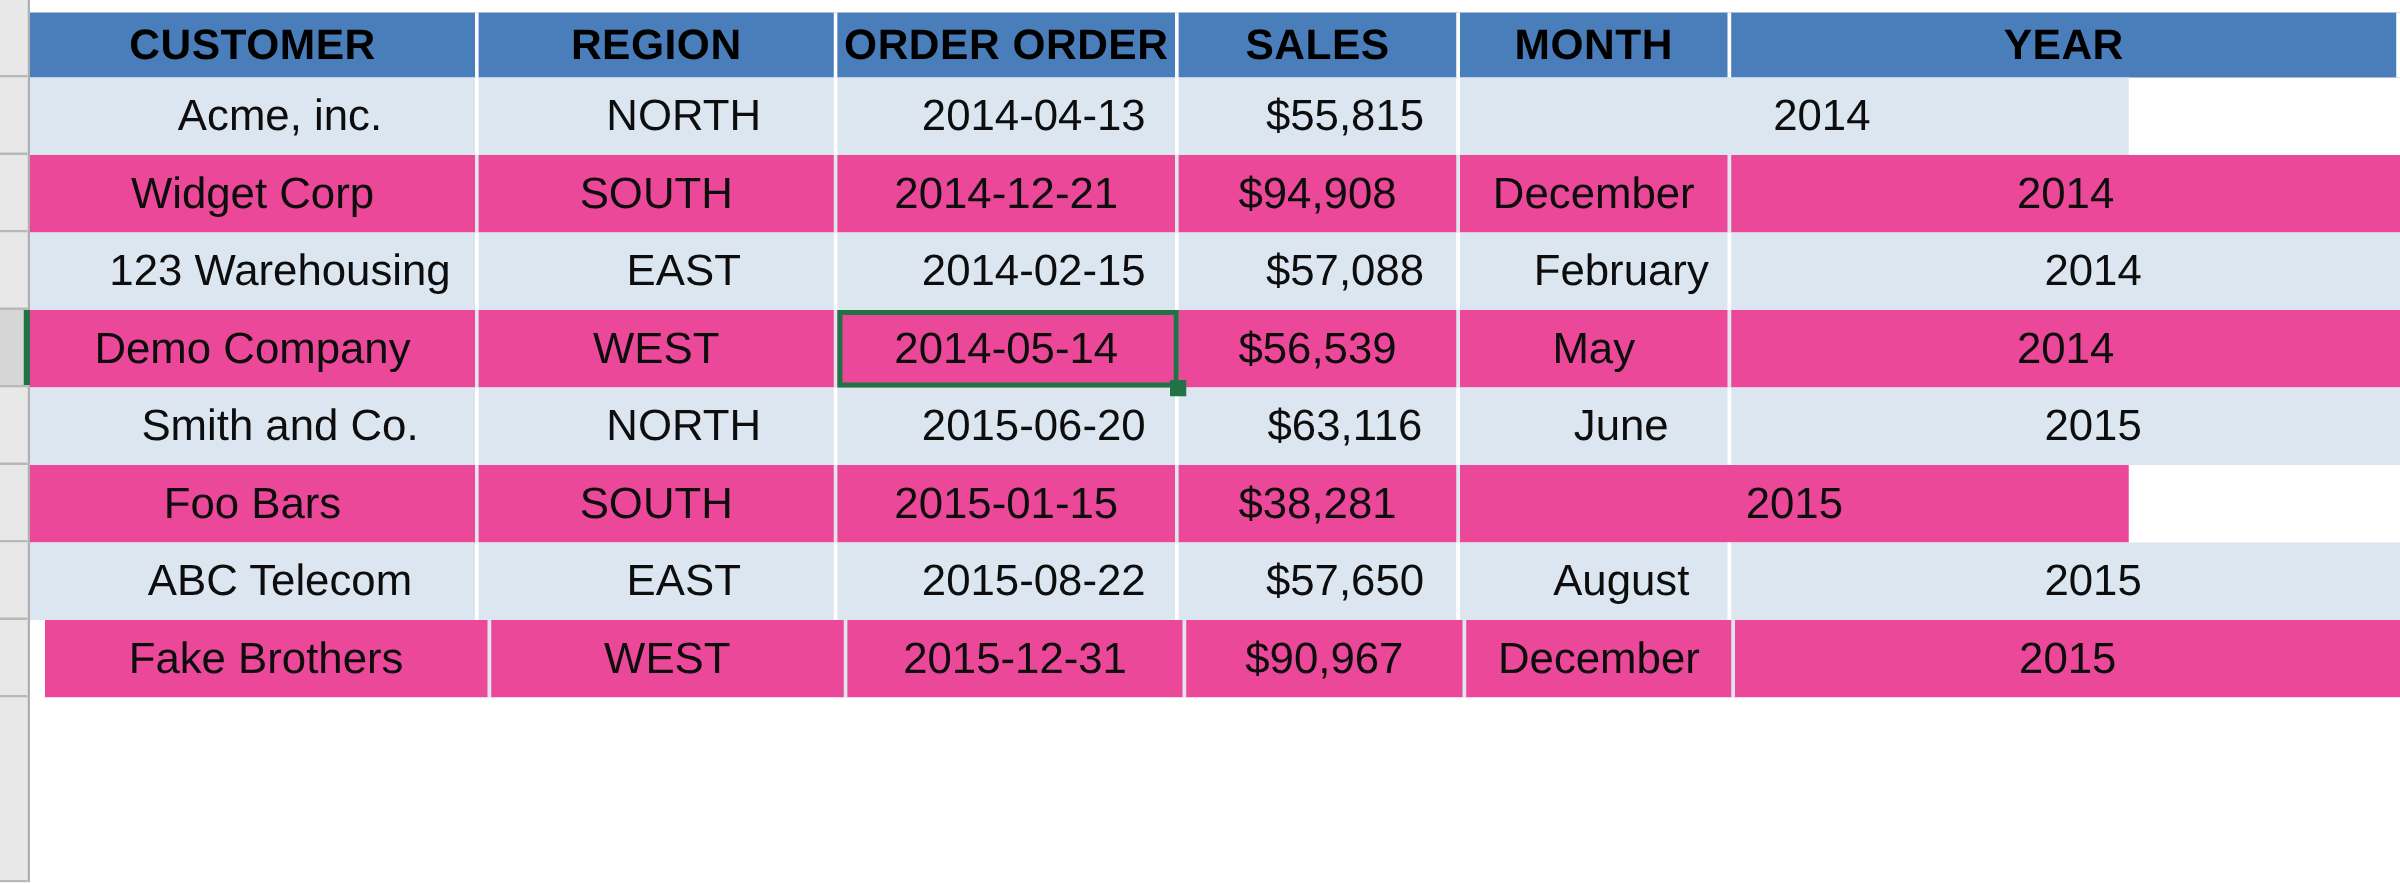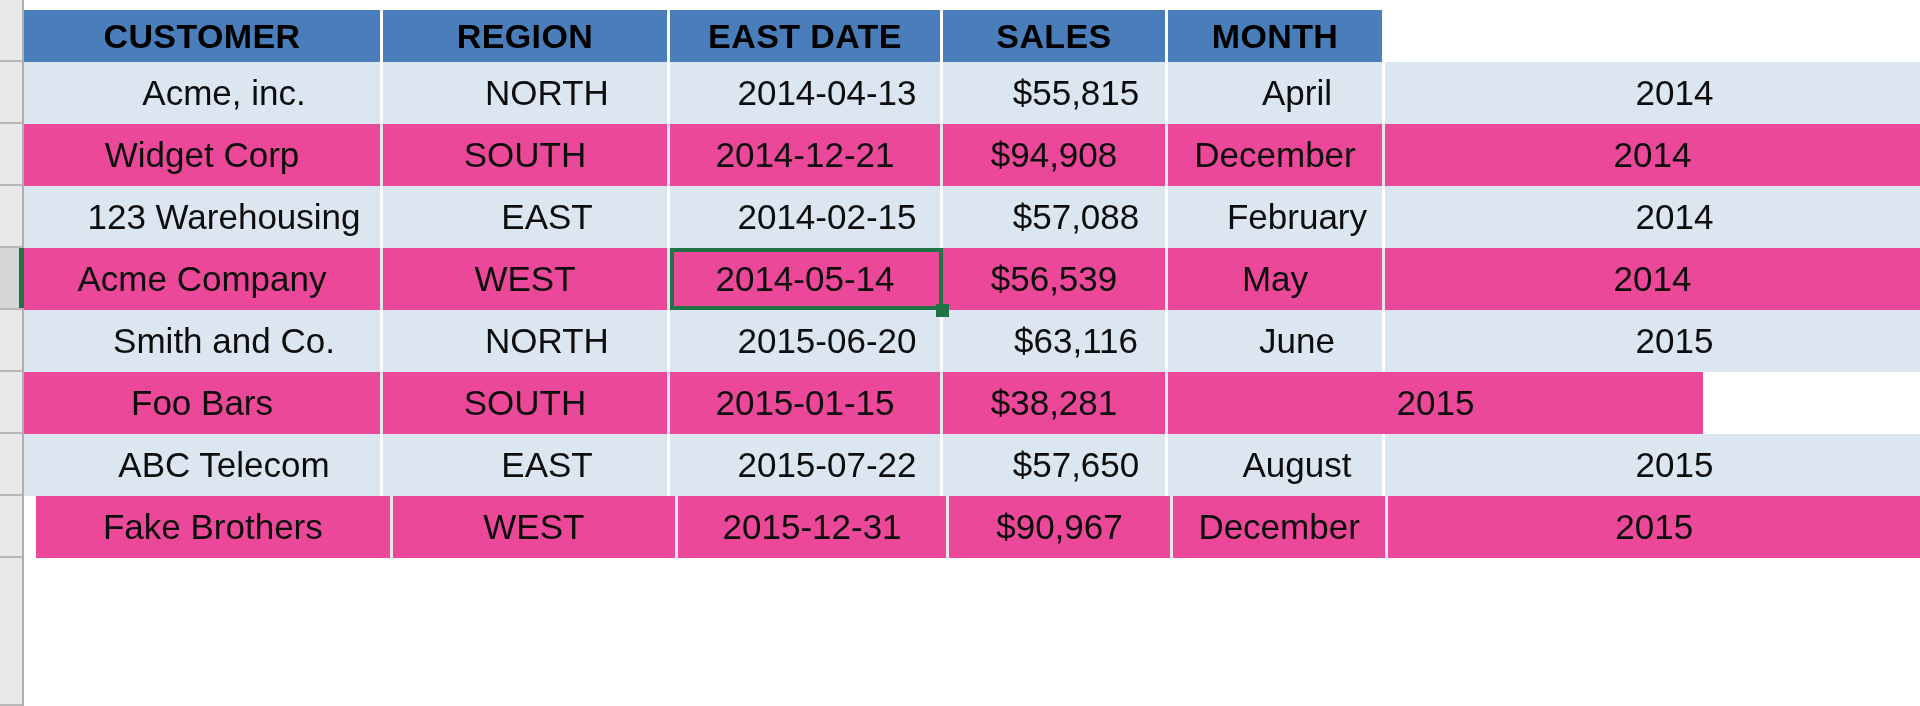--- a/index.html
+++ b/index.html
@@ -150,50 +150,50 @@
       <div class="gutter-cell" style="top: 372px; height: 62px;"></div>
       <div class="gutter-cell" style="top: 434px; height: 62px;"></div>
       <div class="gutter-cell" style="top: 496px; height: 62px;"></div>
       <div class="gutter-cell" style="top: 558px; height: 148px;"></div>
     </div>
 
   <div class="grid" id="grid">
       <div class="row header" style="top: 10px; height: 52px;">
         <div class="cell c0">CUSTOMER</div>
         <div class="cell c1">REGION</div>
-        <div class="cell c2">EAST DATE</div>
+        <div class="cell c2">ORDER ORDER</div>
         <div class="cell c3">SALES</div>
         <div class="cell c4">MONTH</div>
+        <div class="cell c5">YEAR</div>
       </div>
       <div class="row band" style="top: 62px; height: 62px;">
         <div class="cell c0">Acme, inc.</div>
         <div class="cell c1">NORTH</div>
         <div class="cell c2">2014-04-13</div>
         <div class="cell c3">$55,815</div>
-        <div class="cell c4">April</div>
         <div class="cell c5">2014</div>
       </div>
       <div class="row plain" style="top: 124px; height: 62px;">
         <div class="cell c0">Widget Corp</div>
         <div class="cell c1">SOUTH</div>
         <div class="cell c2">2014-12-21</div>
         <div class="cell c3">$94,908</div>
         <div class="cell c4">December</div>
         <div class="cell c5">2014</div>
       </div>
       <div class="row band" style="top: 186px; height: 62px;">
         <div class="cell c0">123 Warehousing</div>
         <div class="cell c1">EAST</div>
         <div class="cell c2">2014-02-15</div>
         <div class="cell c3">$57,088</div>
         <div class="cell c4">February</div>
         <div class="cell c5">2014</div>
       </div>
       <div class="row plain" style="top: 248px; height: 62px;">
-        <div class="cell c0">Acme Company</div>
+        <div class="cell c0">Demo Company</div>
         <div class="cell c1">WEST</div>
         <div class="cell c2">2014-05-14</div>
         <div class="cell c3">$56,539</div>
         <div class="cell c4">May</div>
         <div class="cell c5">2014</div>
       </div>
       <div class="row band" style="top: 310px; height: 62px;">
         <div class="cell c0">Smith and Co.</div>
         <div class="cell c1">NORTH</div>
         <div class="cell c2">2015-06-20</div>
@@ -204,21 +204,21 @@
       <div class="row plain" style="top: 372px; height: 62px;">
         <div class="cell c0">Foo Bars</div>
         <div class="cell c1">SOUTH</div>
         <div class="cell c2">2015-01-15</div>
         <div class="cell c3">$38,281</div>
         <div class="cell c5">2015</div>
       </div>
       <div class="row band" style="top: 434px; height: 62px;">
         <div class="cell c0">ABC Telecom</div>
         <div class="cell c1">EAST</div>
-        <div class="cell c2">2015-07-22</div>
+        <div class="cell c2">2015-08-22</div>
         <div class="cell c3">$57,650</div>
         <div class="cell c4">August</div>
         <div class="cell c5">2015</div>
       </div>
       <div class="row plain" style="top: 496px; height: 62px; margin-left: 12px;">
         <div class="cell c0">Fake Brothers</div>
         <div class="cell c1">WEST</div>
         <div class="cell c2">2015-12-31</div>
         <div class="cell c3">$90,967</div>
         <div class="cell c4">December</div>

